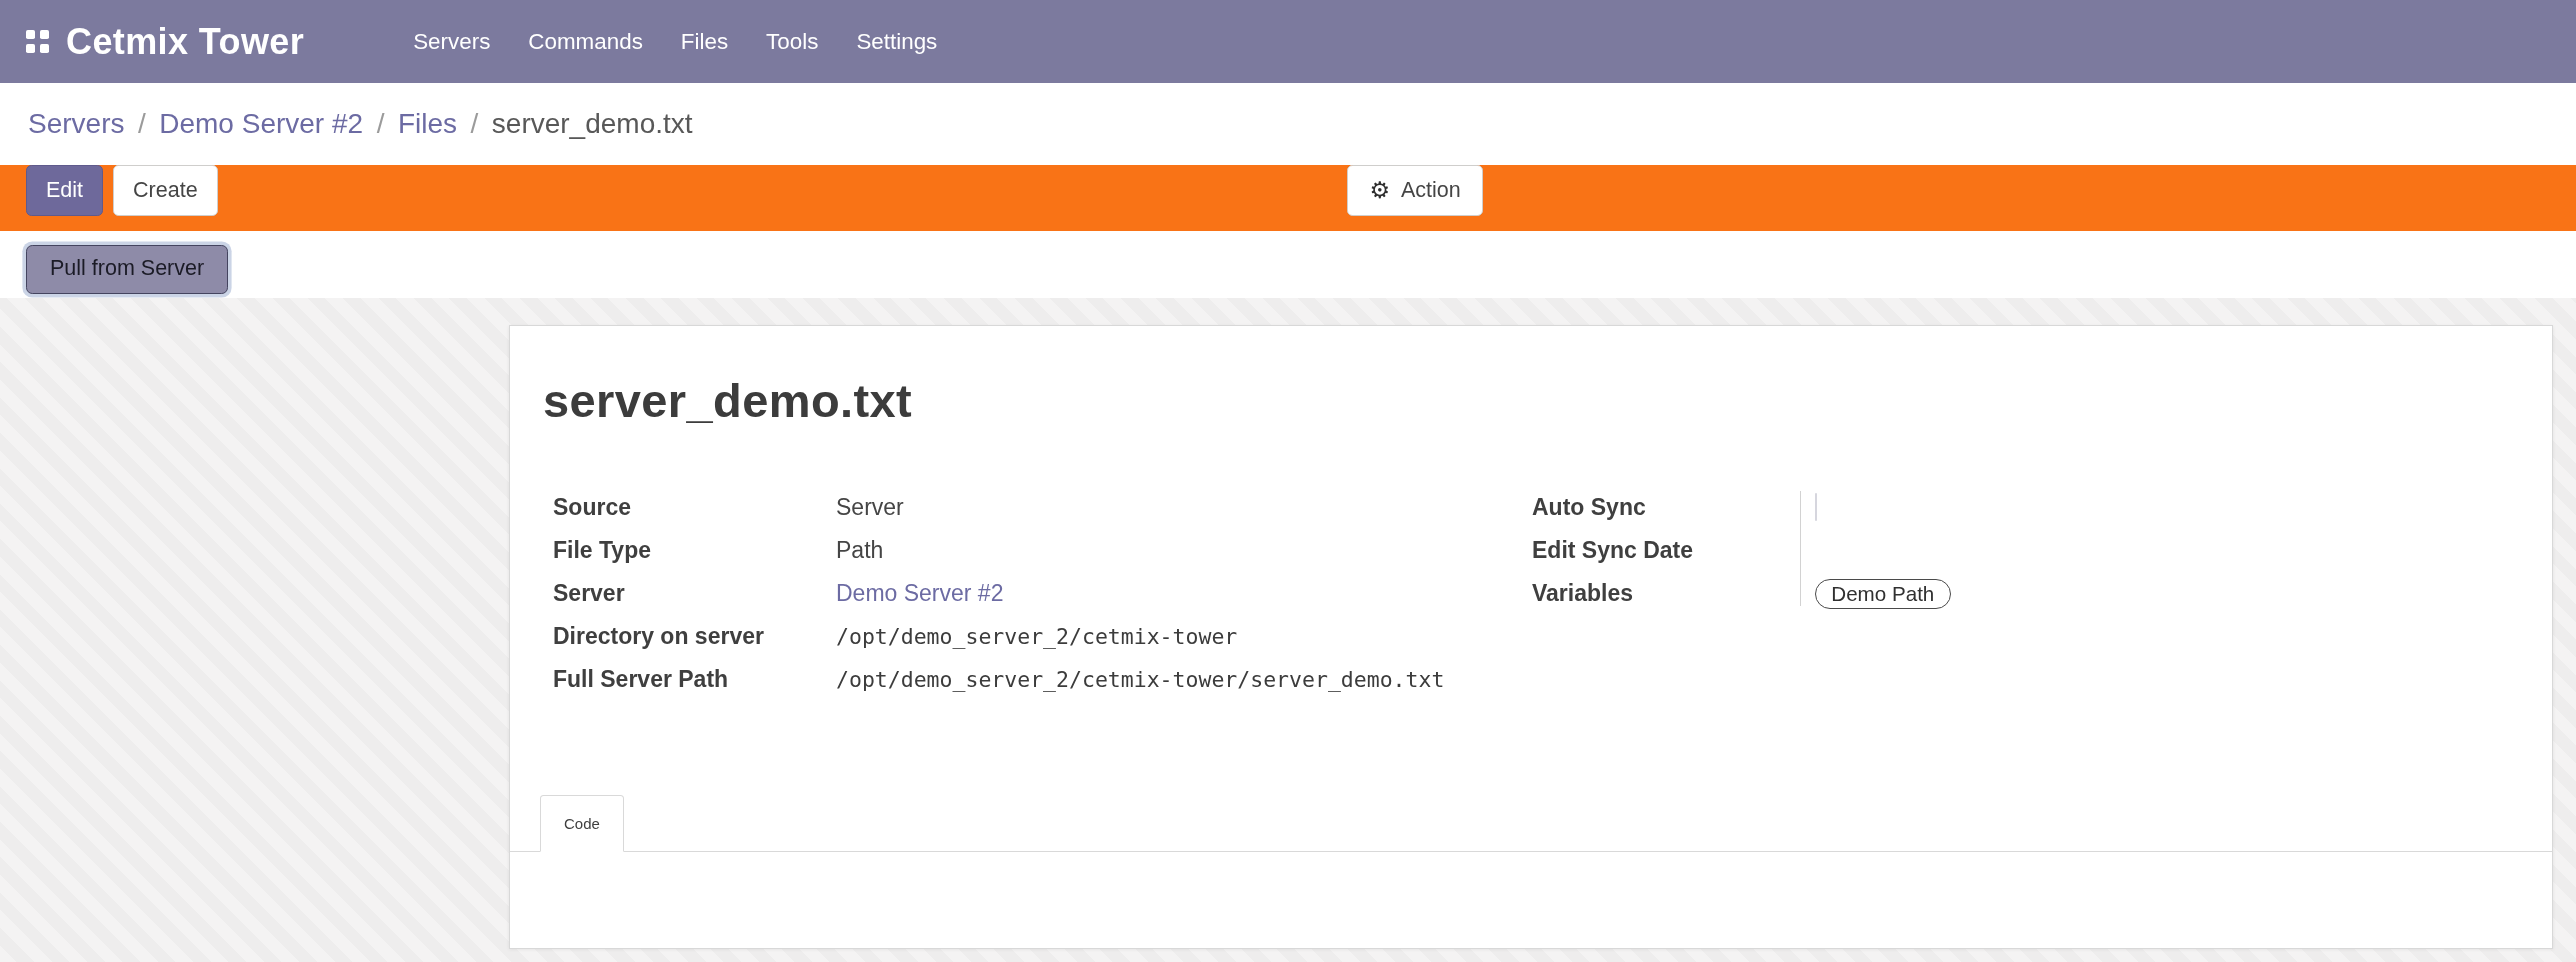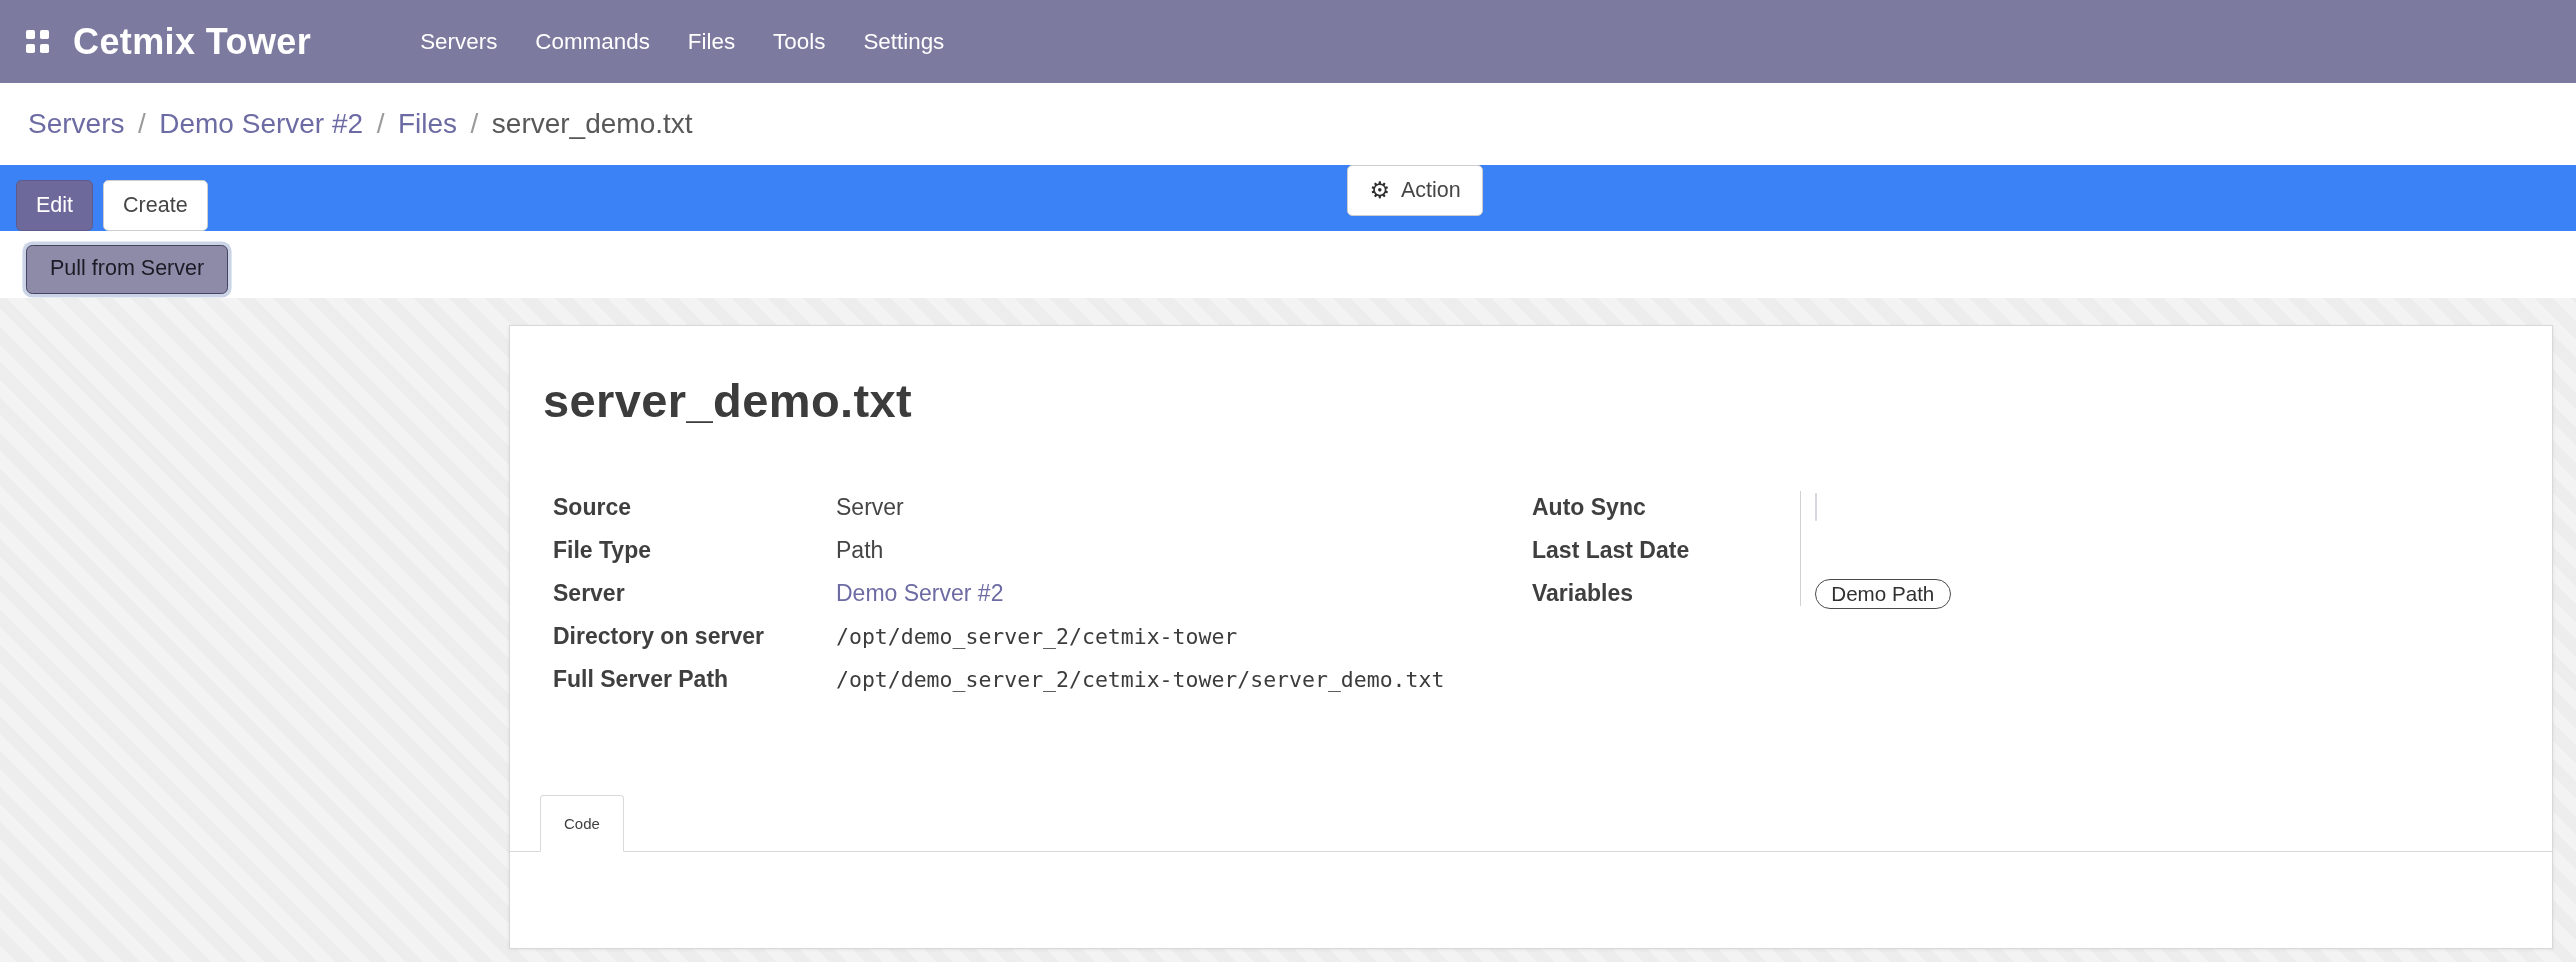--- a/index.html
+++ b/index.html
@@ -27,41 +27,41 @@
     display:flex;align-items:center;padding:0 0 0 26px;
   }
   .apps-icon{
     width:23px;height:23px;display:grid;
     grid-template-columns:9px 9px;grid-template-rows:9px 9px;
     gap:4.5px;cursor:pointer;flex:none;
   }
   .apps-icon div{background:#ffffff;border-radius:1.8px;}
   .brand{
     color:#fff;font-size:36px;font-weight:bold;
-    margin-left:24px;margin-right:90px;letter-spacing:0.4px;white-space:nowrap;
+    margin-left:17px;margin-right:90px;letter-spacing:0.4px;white-space:nowrap;
   }
   .nav-menu{display:flex;align-items:center;height:100%;}
   .nav-item{
     color:#fff;font-size:22.4px;padding:0 19px;height:100%;
     display:flex;align-items:center;cursor:pointer;white-space:nowrap;
   }
 
   
   .breadcrumb-bar{
     height:82px;background:#fff;display:flex;align-items:center;
     padding-left:28px;font-size:28px;gap:13.5px;
   }
   .bc-link{color:var(--link,#6c6ba3);cursor:pointer;text-decoration:none;}
   .bc-sep{color:#9b9b9b;}
   .bc-current{color:#585858;}
 
   
   .control-row{
-    height:66px;background:#3b82f6;position:relative;
-    display:flex;align-items:flex-end;padding-left:16px;gap:10px;
+    height:66px;background:#f97316;position:relative;
+    display:flex;align-items:flex-start;padding-left:26px;gap:10px;
   }
   .btn{
     font-family:"Liberation Sans",sans-serif;
     font-size:21.5px;height:51px;border-radius:5.4px;cursor:pointer;
     display:inline-flex;align-items:center;justify-content:center;
     padding:0 19px;line-height:1;
   }
   .btn-primary{
     background:var(--primary-btn,#6e699b);
     border:0.9px solid var(--primary-btn-border,#5f5a8c);
@@ -203,21 +203,21 @@
     </div>
 
     <div class="fields-right">
       <div class="frow">
         <div class="flabel">Auto Sync</div>
         <div class="fvalue">
           <span class="checkbox"></span>
         </div>
       </div>
       <div class="frow">
-        <div class="flabel">Last Last Date</div>
+        <div class="flabel">Edit Sync Date</div>
         <div class="fvalue"></div>
       </div>
       <div class="frow">
         <div class="flabel">Variables</div>
         <div class="fvalue">
           <span class="tag-pill">Demo Path</span>
         </div>
       </div>
     </div>
 

